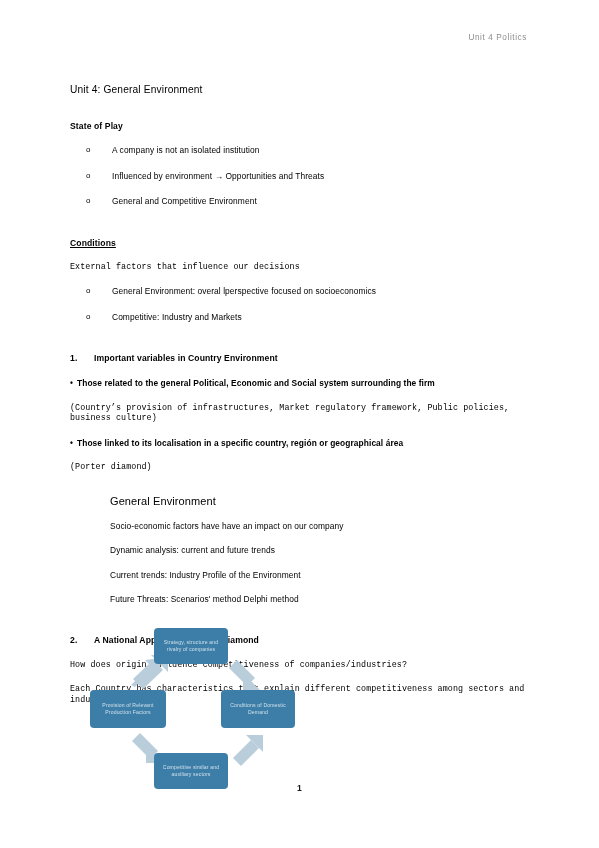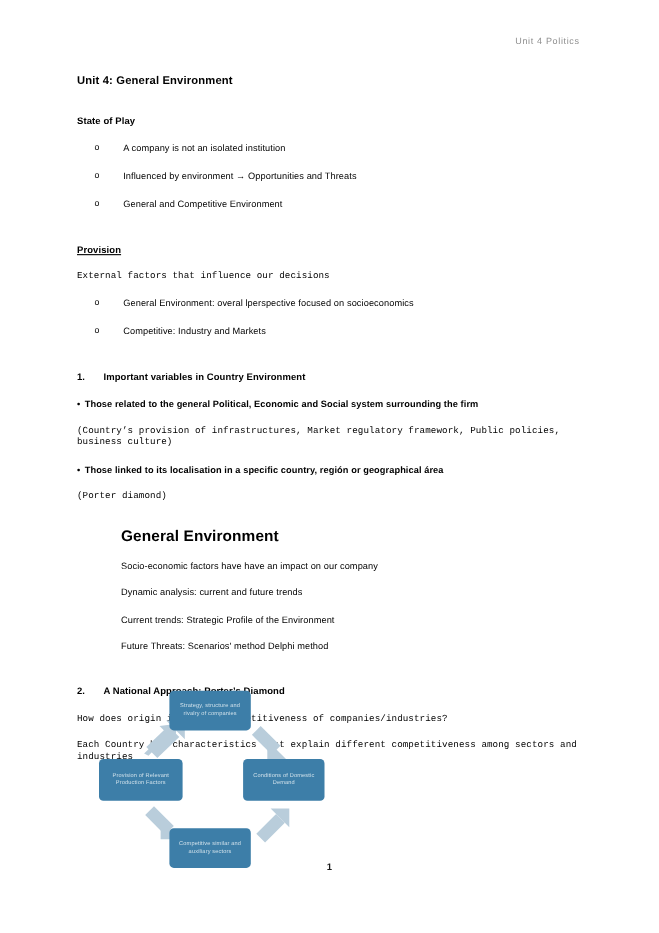--- a/index.html
+++ b/index.html
@@ -39,23 +39,23 @@
   
   .content {
     position: absolute;
     top: 68px;
     left: 70px;
     width: 462px;
   }
 
   .h-title {
     font-size: 10.2px;
-    font-weight: bold;
+    font-weight: normal;
     letter-spacing: 0.15px;
-    margin: 0 0 26px 0;
+    margin: 16px 0 26px 0;
   }
 
   .h-sub {
     font-size: 8.6px;
     font-weight: bold;
     letter-spacing: 0.1px;
     margin: 0 0 14px 0;
   }
 
   .h-sub-underline {
@@ -118,22 +118,22 @@
   .num-head .n {
     width: 24px;
     flex: 0 0 24px;
   }
 
   
   .indent-block {
     margin-left: 40px;
   }
   .indent-block .ib-head {
-    font-size: 14px;
-    font-weight: bold;
+    font-size: 11px;
+    font-weight: normal;
     margin: 0 0 14px 0;
     letter-spacing: 0.1px;
   }
   .indent-block .ib-line {
     font-size: 8.4px;
     line-height: 1.25;
     margin: 0 0 14px 0;
     letter-spacing: 0.08px;
   }
 
@@ -201,21 +201,21 @@
     <div class="h-sub">State of Play</div>
 
     <ul class="bullets">
       <li><span class="mark">o</span><span>A company is not an isolated institution</span></li>
       <li><span class="mark">o</span><span>Influenced by environment → Opportunities and Threats</span></li>
       <li><span class="mark">o</span><span>General and Competitive Environment</span></li>
     </ul>
 
     <div class="gap-md"></div>
 
-    <div class="h-sub-underline">Provision</div>
+    <div class="h-sub-underline">Conditions</div>
 
     <div class="para">External factors that influence our decisions</div>
 
     <ul class="bullets">
       <li><span class="mark">o</span><span>General Environment: overal lperspective focused on socioeconomics</span></li>
       <li><span class="mark">o</span><span>Competitive: Industry and Markets</span></li>
     </ul>
 
     <div class="gap-md"></div>
 
@@ -231,21 +231,21 @@
     <div class="dashline"><span class="dot">•</span><span>Those linked to its localisation in a specific country, región or geographical área</span></div>
 
     <div class="para">(Porter diamond)</div>
 
     <div class="gap-sm"></div>
 
     <div class="indent-block">
       <div class="ib-head">General Environment</div>
       <div class="ib-line">Socio-economic factors have have an impact on our company</div>
       <div class="ib-line">Dynamic analysis: current and future trends</div>
-      <div class="ib-line">Current trends: Strategic Profile of the Environment</div>
+      <div class="ib-line">Current trends: Industry Profile of the Environment</div>
       <div class="ib-line">Future Threats: Scenarios' method Delphi method</div>
     </div>
 
     <div class="gap-md"></div>
 
     <div class="num-head">
       <span class="n">2.</span>
       <span>A National Approach: Porter’s Diamond</span>
     </div>
 

